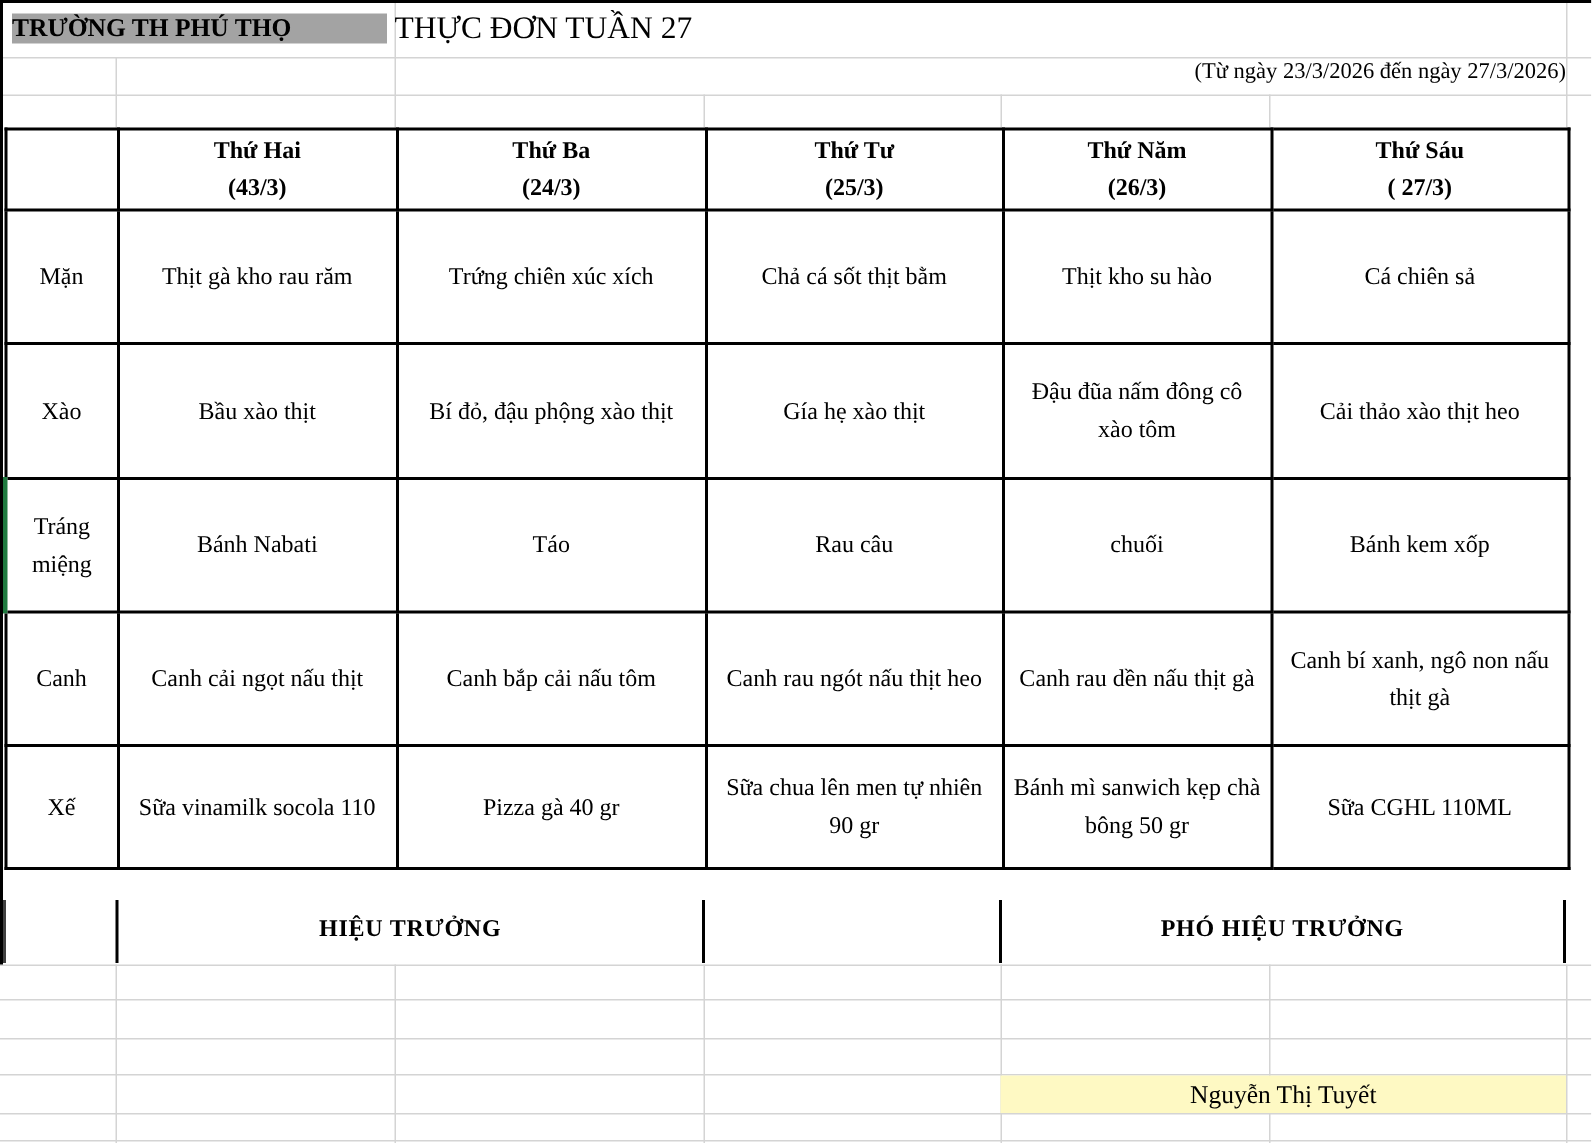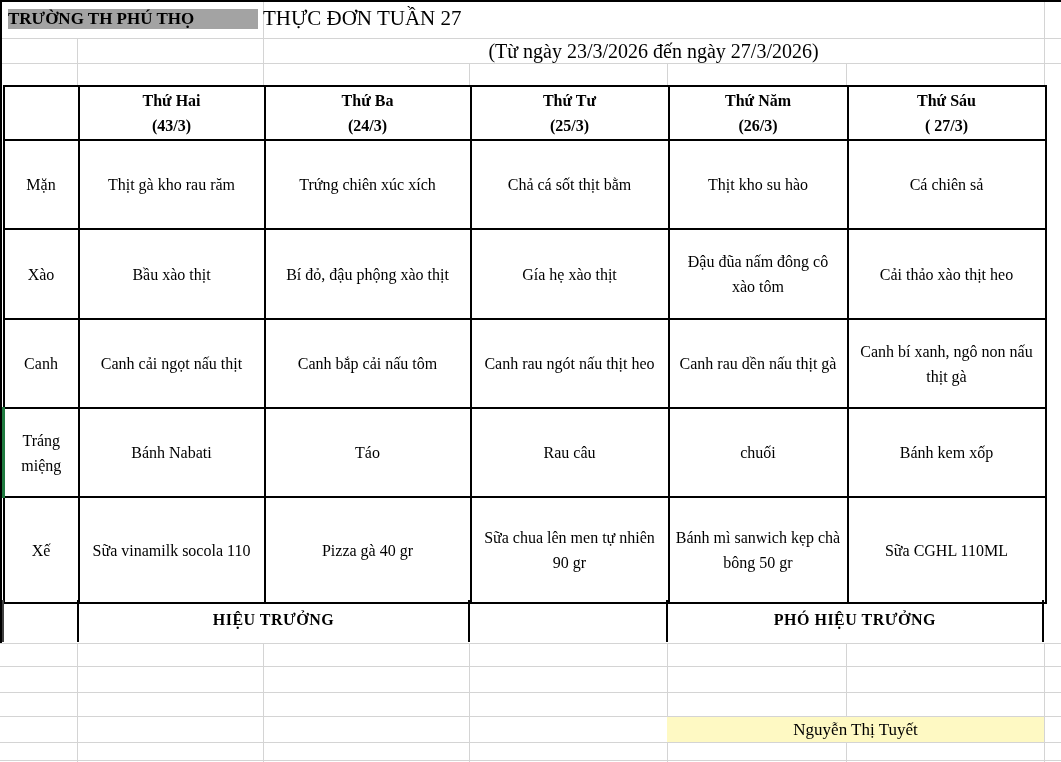--- a/index.html
+++ b/index.html
@@ -8,21 +8,21 @@
     font-family:"Liberation Serif","DejaVu Serif",serif;color:#000;overflow:hidden;
   }
   
   .hline{position:absolute;height:1px;background:#d4d4d4;}
   .vline{position:absolute;width:1px;background:#d4d4d4;}
   .frameh{position:absolute;height:2px;background:#000;}
   .framev{position:absolute;width:2px;background:#000;}
   
   .school{position:absolute;left:8px;top:9px;width:250px;font-weight:bold;font-size:17px;white-space:nowrap;background:#a3a3a3;}
   .title{position:absolute;left:263px;top:6px;width:781px;font-weight:normal;font-size:21px;}
-  .subtitle{position:absolute;left:263px;top:40px;width:781px;text-align:center;font-size:20px;}
+  .subtitle{position:absolute;left:263px;top:40px;width:781px;text-align:right;font-size:15px;}
   .signer{position:absolute;left:667px;top:717px;width:377px;height:25px;line-height:25px;text-align:center;font-size:17px;background:#fef9c3;}
   
   table.menu{position:absolute;left:2px;top:85px;border-collapse:collapse;table-layout:fixed;}
   table.menu td{
     border:2px solid #000;text-align:center;vertical-align:middle;
     font-size:16px;line-height:25px;padding:1px 6px;background:#fff;overflow:hidden;
   }
   table.menu td.hdr{font-weight:bold;}
   table.menu td.rowlabel{padding:1px 2px;}
   table.menu td.green-left{border-left:3px solid #1f7a3f;}
@@ -111,36 +111,36 @@
     </tr>
     <tr style="height:90px">
       <td class="rowlabel">Xào</td>
       <td>Bầu xào thịt</td>
       <td>Bí đỏ, đậu phộng xào thịt</td>
       <td>Gía hẹ xào thịt</td>
       <td>Đậu đũa nấm đông cô xào tôm</td>
       <td>Cải thảo xào thịt heo</td>
     </tr>
     <tr style="height:89px">
+      <td class="rowlabel green-left">Tráng miệng</td>
+      <td>Bánh Nabati</td>
+      <td>Táo</td>
+      <td>Rau câu</td>
+      <td>chuối</td>
+      <td>Bánh kem xốp</td>
+    </tr>
+    <tr style="height:89px">
       <td class="rowlabel">Canh</td>
       <td>Canh cải ngọt nấu thịt</td>
       <td>Canh bắp cải nấu tôm</td>
       <td>Canh rau ngót nấu thịt heo</td>
       <td>Canh rau dền nấu thịt gà</td>
       <td>Canh bí xanh, ngô non nấu thịt gà</td>
     </tr>
-    <tr style="height:89px">
-      <td class="rowlabel green-left">Tráng miệng</td>
-      <td>Bánh Nabati</td>
-      <td>Táo</td>
-      <td>Rau câu</td>
-      <td>chuối</td>
-      <td>Bánh kem xốp</td>
-    </tr>
-    <tr style="height:106px">
+    <tr style="height:82px">
       <td class="rowlabel">Xế</td>
       <td>Sữa vinamilk socola 110</td>
       <td>Pizza gà 40 gr</td>
       <td>Sữa chua lên men tự nhiên 90 gr</td>
       <td>Bánh mì sanwich kẹp chà bông 50 gr</td>
       <td>Sữa CGHL 110ML</td>
     </tr>
   </tbody>
     </table>
 

